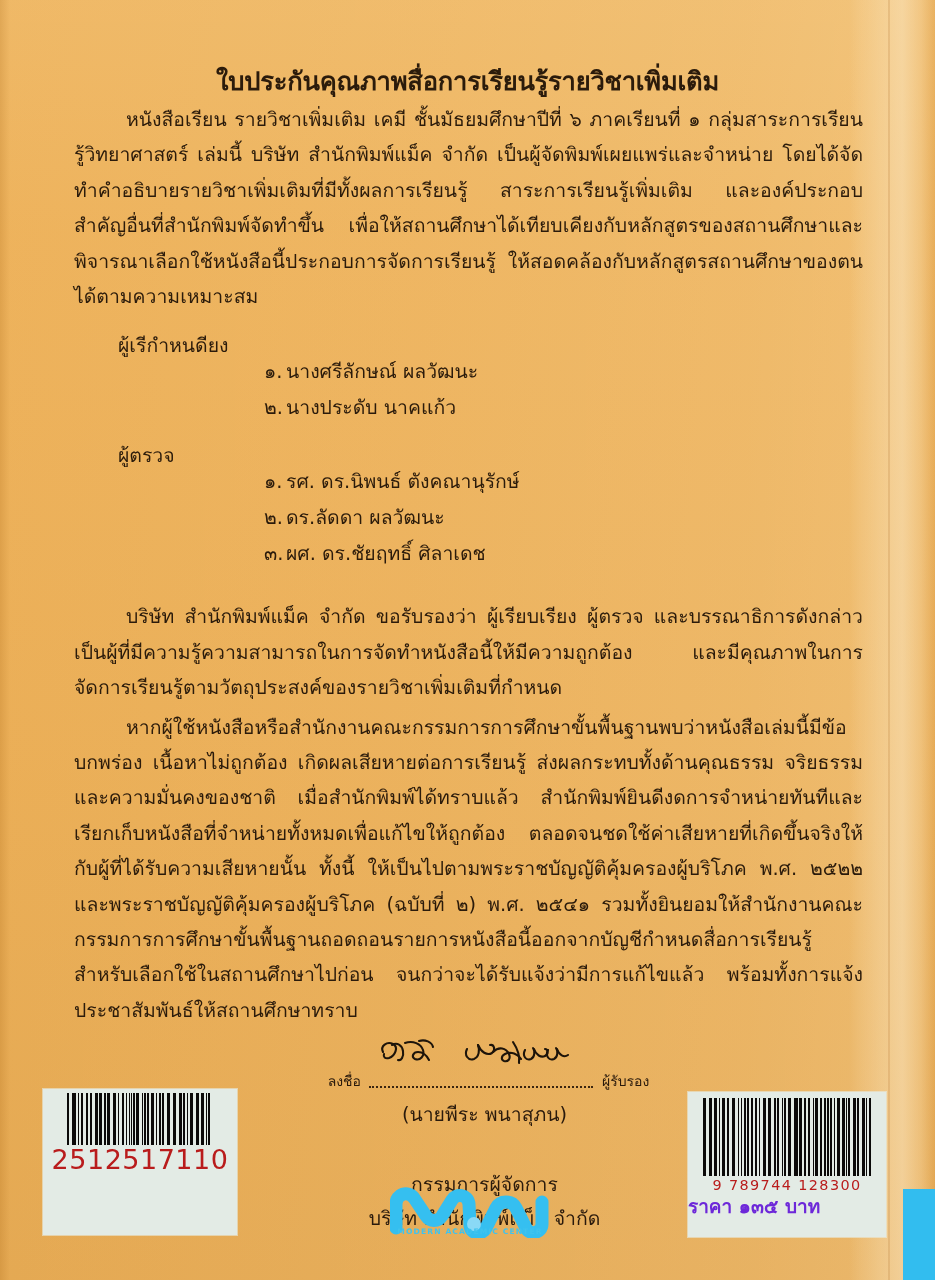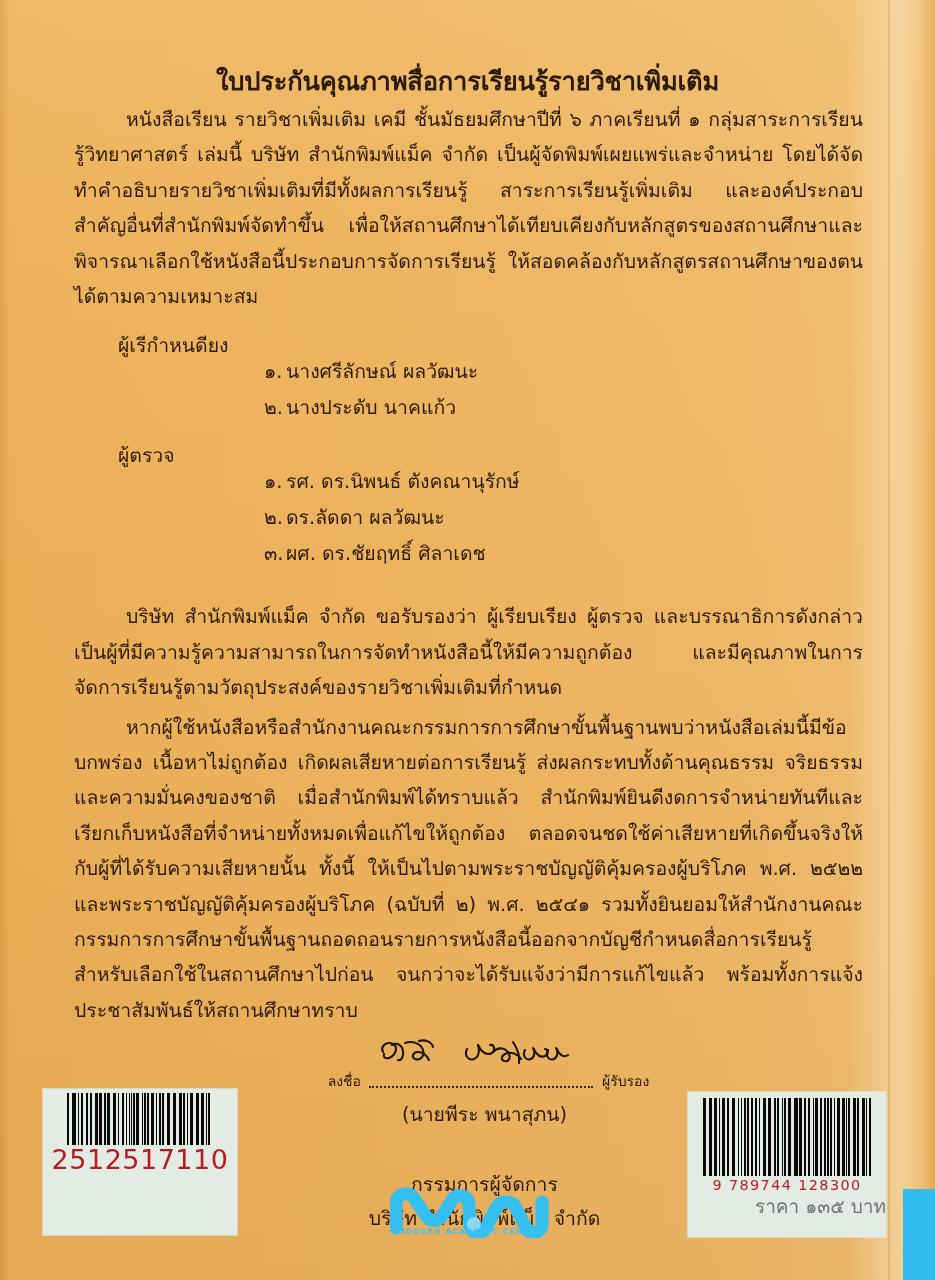--- a/index.html
+++ b/index.html
@@ -225,24 +225,24 @@
     margin-top: 1px;
     line-height: 1;
   }
   #label-right .barcode { height: 78px; margin-top: 6px; }
   #label-right .bc-num {
     font-size: 14.4px;
     letter-spacing: 1.4px;
     margin-top: 2px;
   }
   .price {
-    text-align: right;
+    text-align: left;
     font-size: 19px;
-    font-weight: 400;
-    color: #737373;
+    font-weight: 700;
+    color: #6d28d9;
     margin-top: 5px;
     line-height: 1;
   }
 
   
   #logo {
     position: absolute;
     left: 390px;
     top: 1180px;
     width: 160px;

